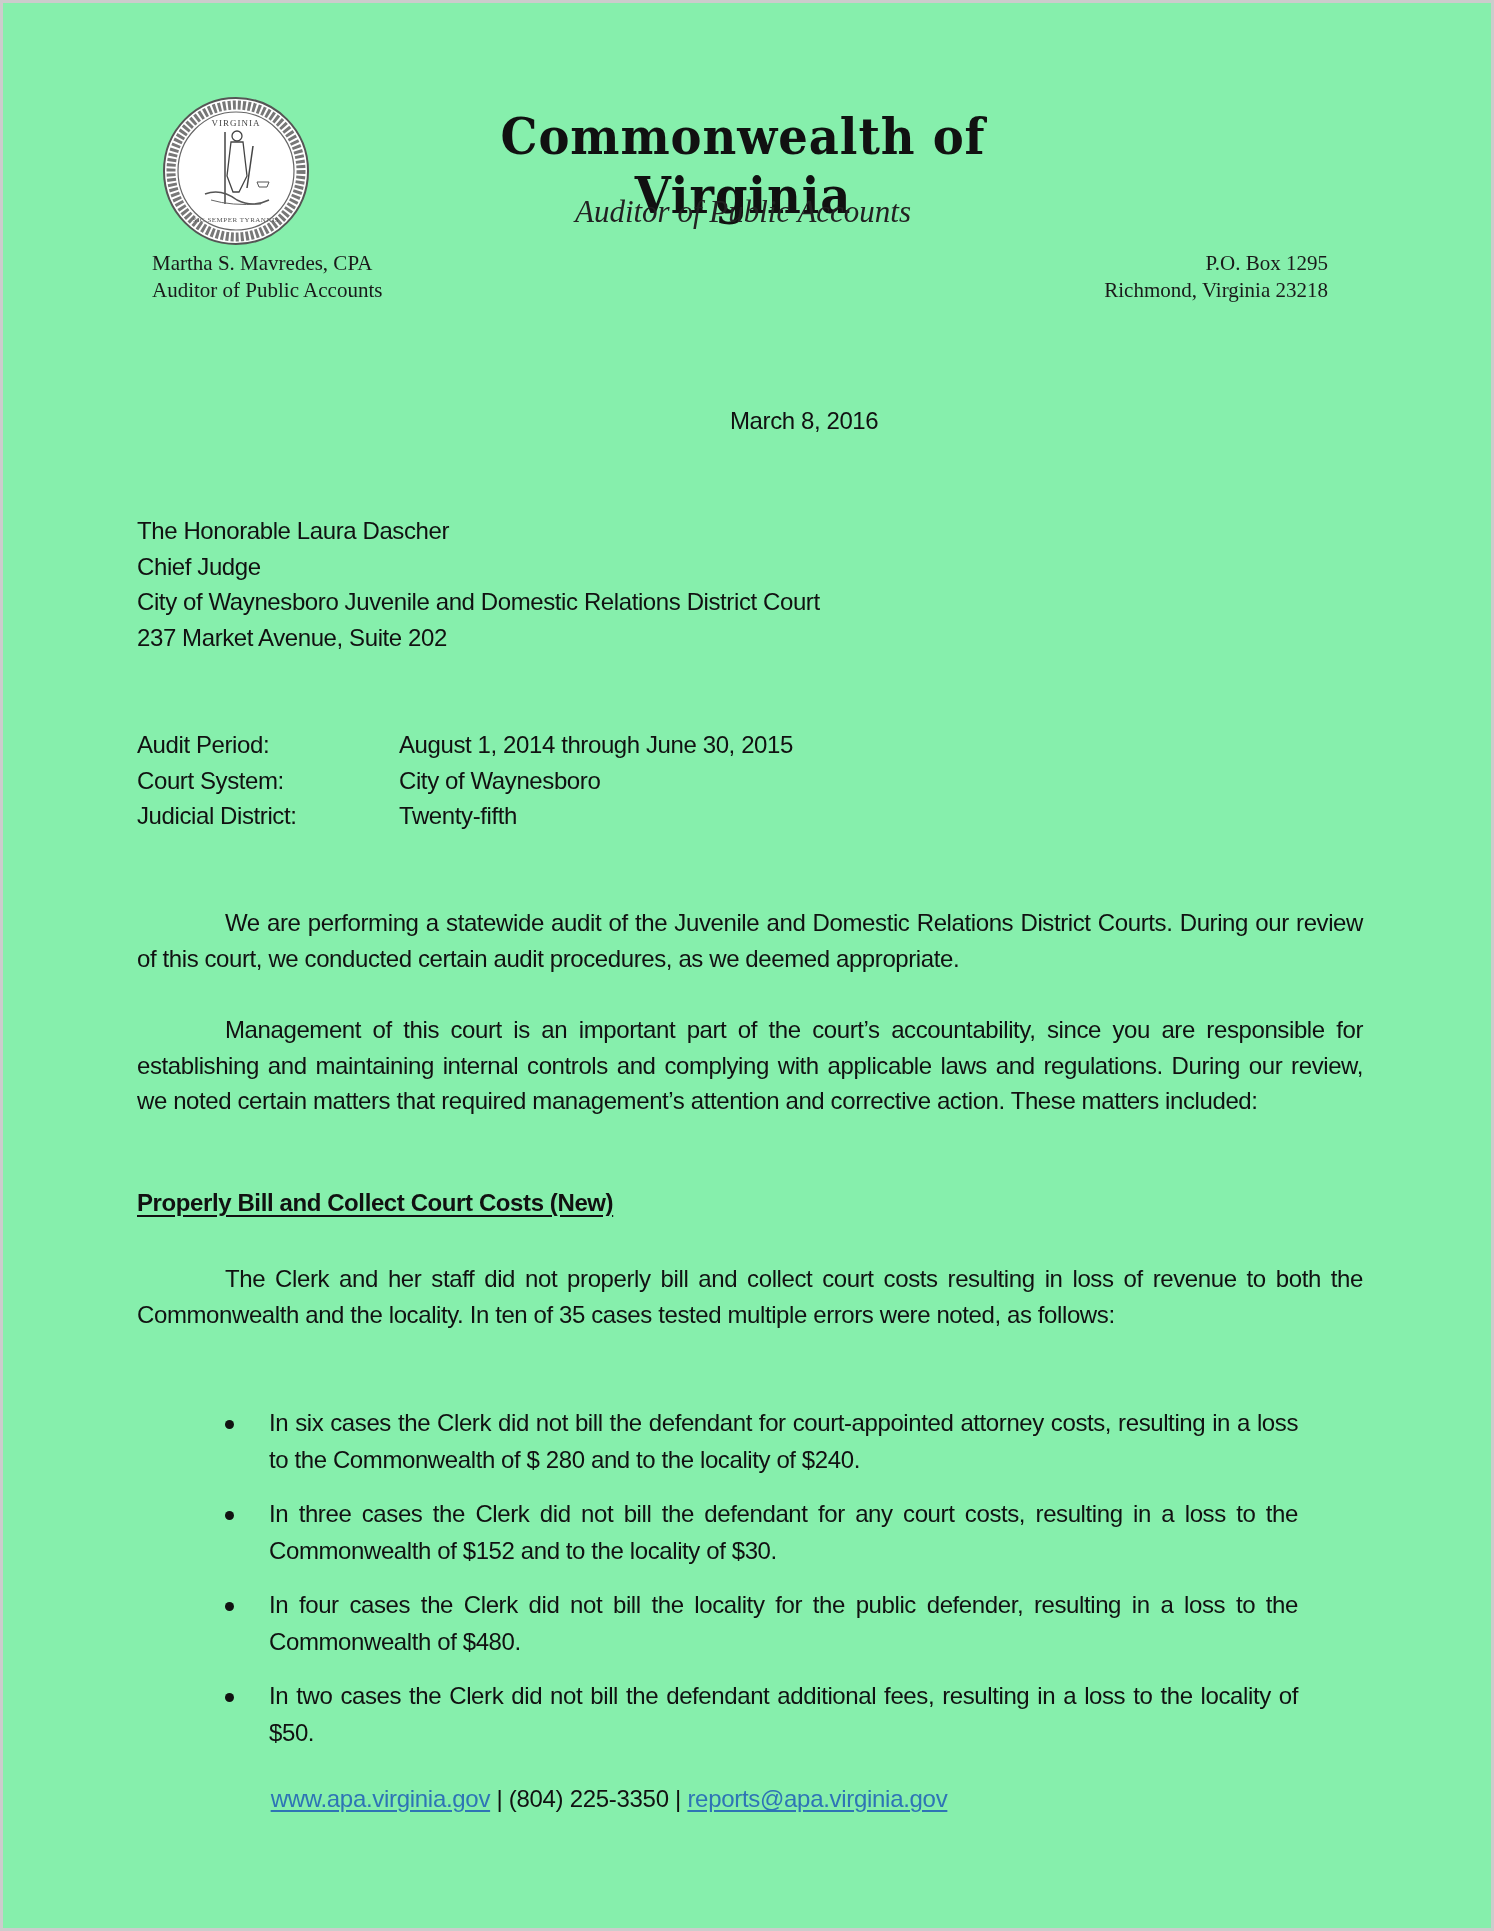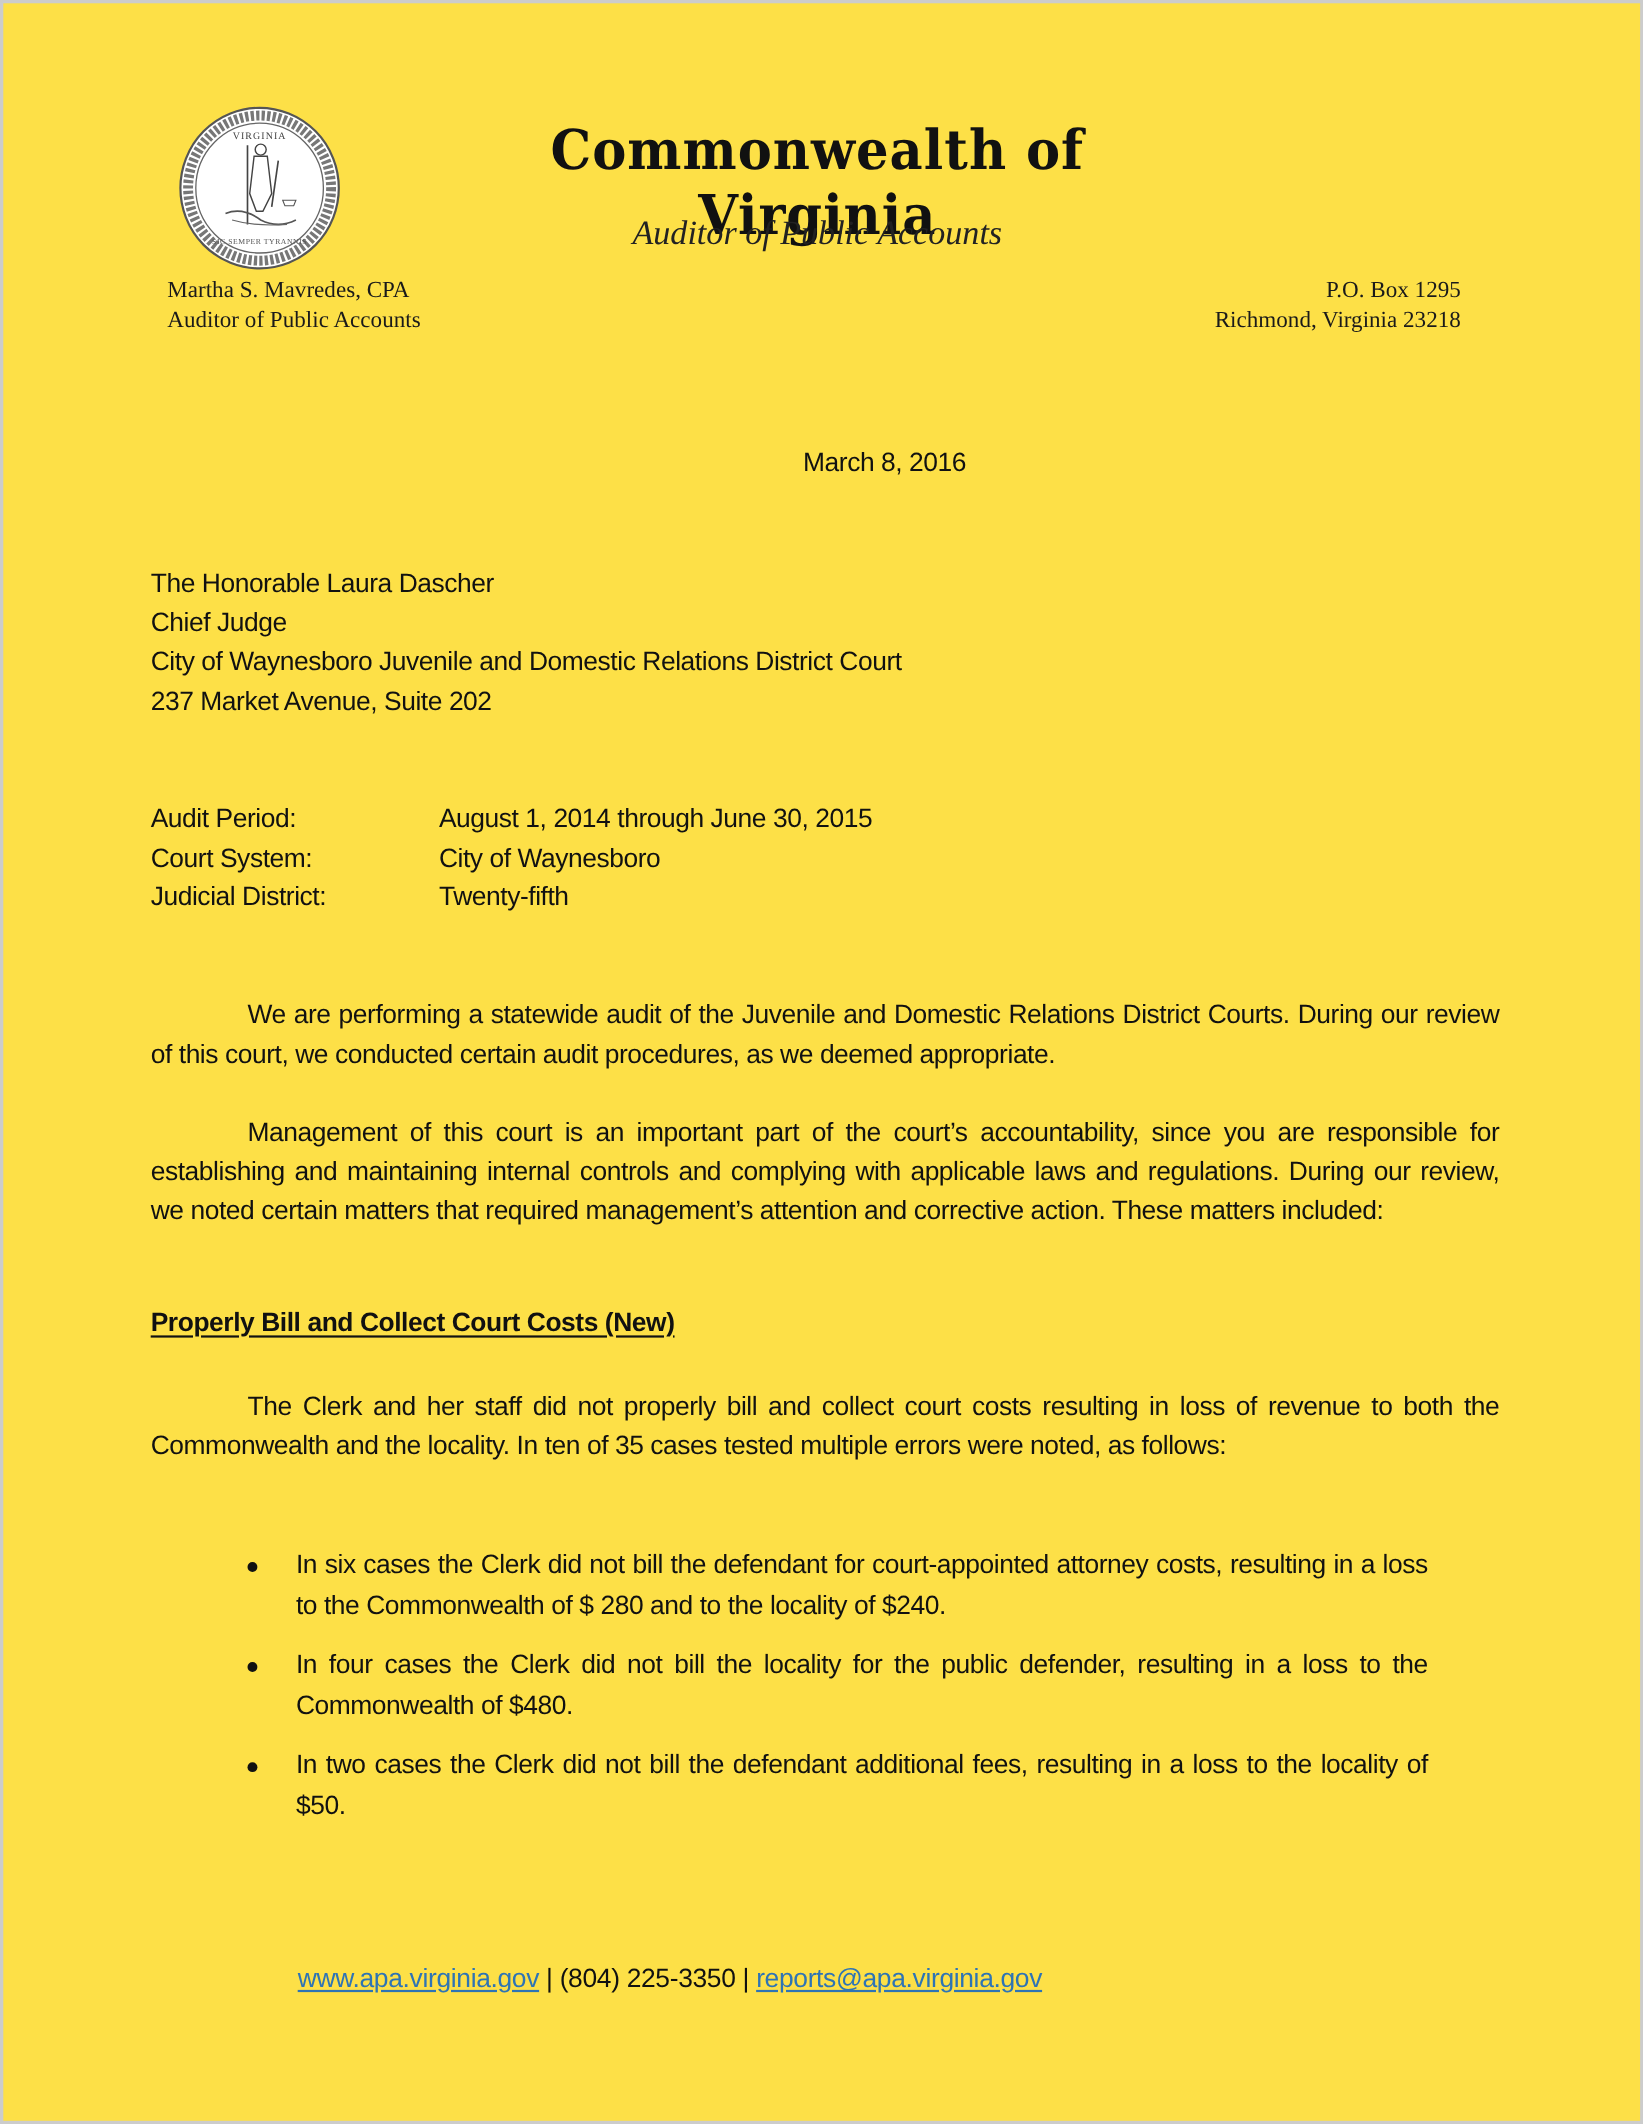--- a/index.html
+++ b/index.html
@@ -1,19 +1,19 @@
 <!DOCTYPE html>
 <html><head>
 <meta charset="utf-8">
 <style>
   html, body { margin: 0; padding: 0; background: #cccccc; }
   body { width: 1494px; height: 1931px; position: relative; overflow: hidden; }
   .page {
     position: absolute; left: 3px; top: 3px; width: 1488px; height: 1925px;
-    background: #fde047;
+    background: #86efac;
   }
   .serif { font-family: "Liberation Serif", "DejaVu Serif", serif; color: #1a1a1a; }
   .abs { position: absolute; white-space: nowrap; }
 
   
   .seal { position: absolute; left: 158px; top: 93px; width: 150px; height: 150px; }
   .title {
     position: absolute; left: 420px; top: 104px; width: 640px; text-align: center;
     font-family: "DejaVu Serif", "Liberation Serif", serif; font-weight: bold;
     font-size: 50px; letter-spacing: 1px; color: #111;
@@ -130,20 +130,24 @@
 
   <p class="para body-text p3" style="margin:0">The Clerk and her staff did not properly bill and collect court costs resulting in loss of revenue to both the Commonwealth and the locality.  In ten of 35 cases tested multiple errors were noted, as follows:</p>
 
   <ul class="bullets body-text">
     <li class="bullet">
       <span class="bullet-dot"></span>
       <span>In six cases the Clerk did not bill the defendant for court-appointed attorney costs, resulting in a loss to the Commonwealth of $ 280 and to the locality of $240.</span>
     </li>
     <li class="bullet">
       <span class="bullet-dot"></span>
+      <span>In three cases the Clerk did not bill the defendant for any court costs, resulting in a loss to the Commonwealth of $152 and to the locality of $30.</span>
+    </li>
+    <li class="bullet">
+      <span class="bullet-dot"></span>
       <span>In four cases the Clerk did not bill the locality for the public defender, resulting in a loss to the Commonwealth of $480.</span>
     </li>
     <li class="bullet">
       <span class="bullet-dot"></span>
       <span>In two cases the Clerk did not bill the defendant additional fees, resulting in a loss to the locality of $50.</span>
     </li>
   </ul>
 
   <div class="footer body-text">
     <a>www.apa.virginia.gov</a>

